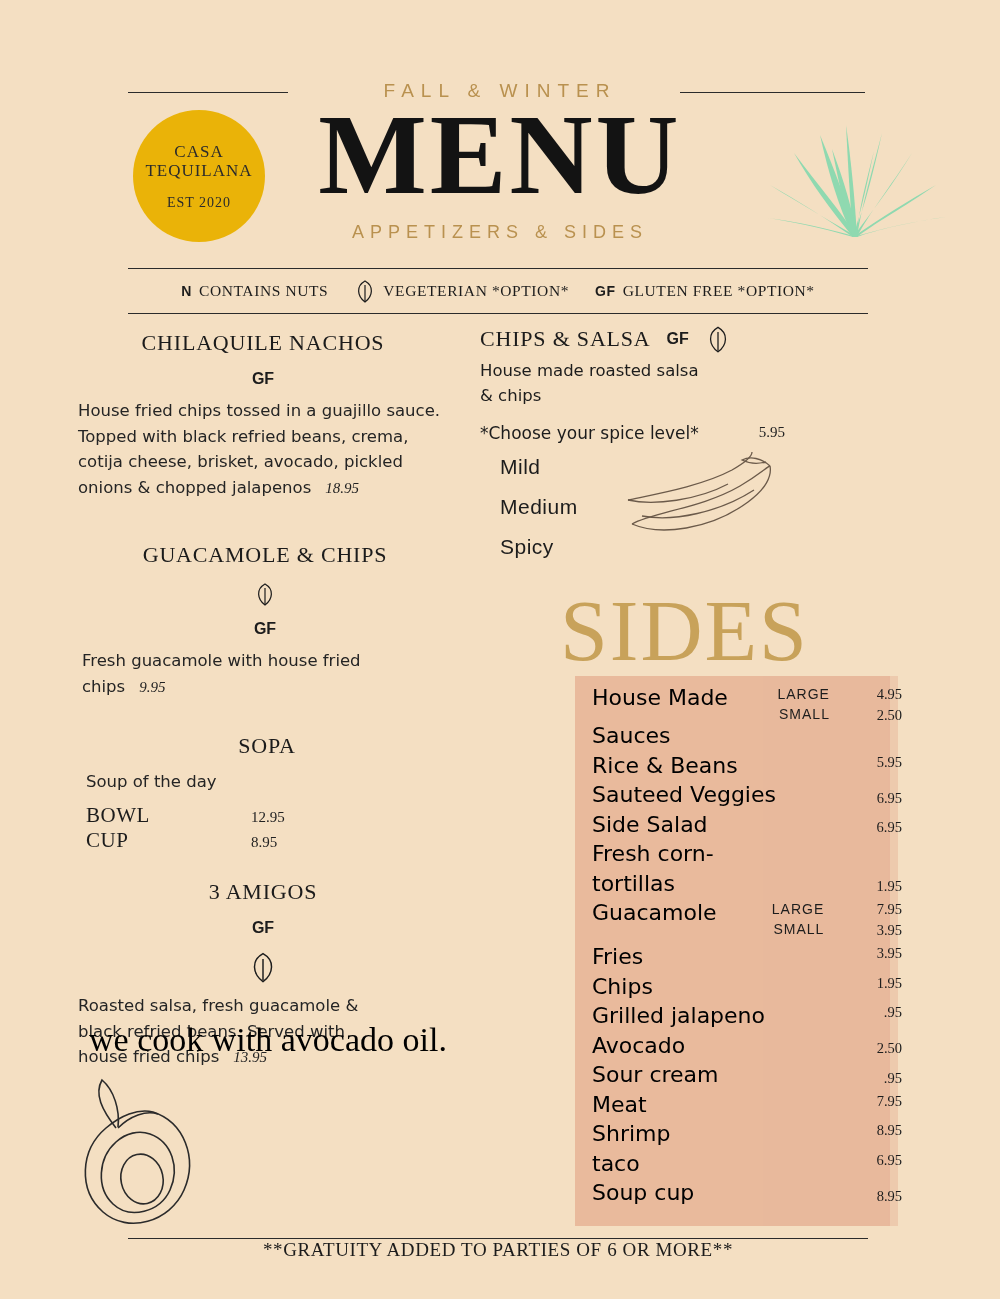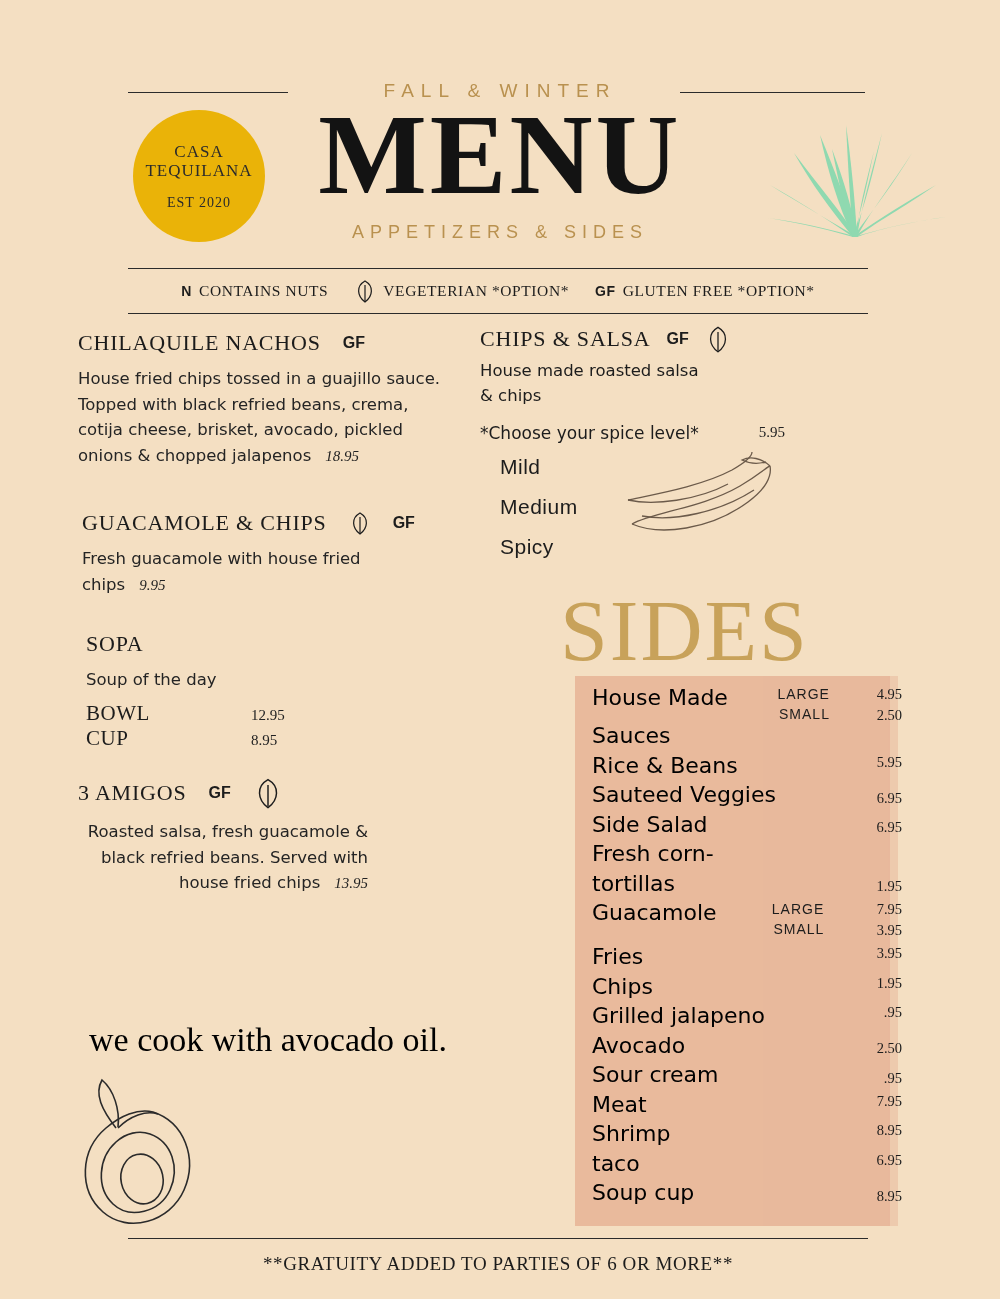--- a/index.html
+++ b/index.html
@@ -64,21 +64,21 @@
   }
   .legend-item { display:flex; align-items:center; gap:7px;
     font-family:"Liberation Serif", serif; font-size:15.5px; letter-spacing:.6px; }
   .legend-key { font-family:"Liberation Sans", sans-serif; font-weight:700; font-size:14px; }
 
   
   .col-left  { position:absolute; left:78px;  top:330px; width:370px; }
   .col-right { position:absolute; left:480px; top:325px; width:440px; }
 
   .item { margin-bottom:26px; }
-  .item-head { display:flex; align-items:center; gap:22px; }
+  .item-head { display:flex; align-items:center; gap:14px;flex-direction:column; }
   .item-name {
     font-family:"Liberation Serif", serif;
     font-size:22px; letter-spacing:.8px; color:#1b1b1b;
   }
   .gf { font-family:"Liberation Sans", sans-serif; font-weight:700; font-size:16px; }
   .desc {
     font-family:"DejaVu Sans", sans-serif;
     font-size:16.5px; line-height:1.55; margin-top:10px; color:#242424;
     position:relative;
   }
@@ -143,21 +143,21 @@
     position:absolute; left:48px; top:1015px; width:440px;
     font-family:"Liberation Serif", serif; font-size:34px; line-height:1.45;
     color:#000000; text-align:center;
   }
   .avo-art { position:absolute; left:58px; top:1072px; width:170px; height:165px; }
 
   
   .footer {
     position:absolute; left:128px; top:1238px; width:740px;
     border-top:1px solid #2b2b2b;
-    text-align:center; padding-top:14px;
+    text-align:center; 
     font-family:"Liberation Serif", serif; font-size:19px; letter-spacing:.6px;
   }
 
   .leaf { display:inline-block; width:22px; height:24px; }
 </style>
 </head>
 <body>
 
 <div class="header">
   <div class="rule-left"></div>
@@ -250,21 +250,21 @@
         <span class="lbl">BOWL</span>
         <span class="price">12.95</span>
       </div>
       <div class="sopa-row">
         <span class="lbl">CUP</span>
         <span class="price">8.95</span>
       </div>
     </div>
   </div>
 
-  <div class="item" style="text-align:right;">
+  <div class="item" style="">
     <div class="item-head">
       <span class="item-name">3 AMIGOS</span>
       <span class="gf">GF</span>
       <span class="leaf" style="width:30px;height:32px;">
         <svg viewBox="0 0 22 24" width="30" height="32" fill="none" stroke="#1c1c1c" stroke-width="1.1">
           <path d="M11 23 C 3 17, 2 7, 11 2 C 20 7, 19 17, 11 23 Z"></path>
             <path d="M11 22 L 11 6"></path>
         </svg>
       </span>
     </div>

